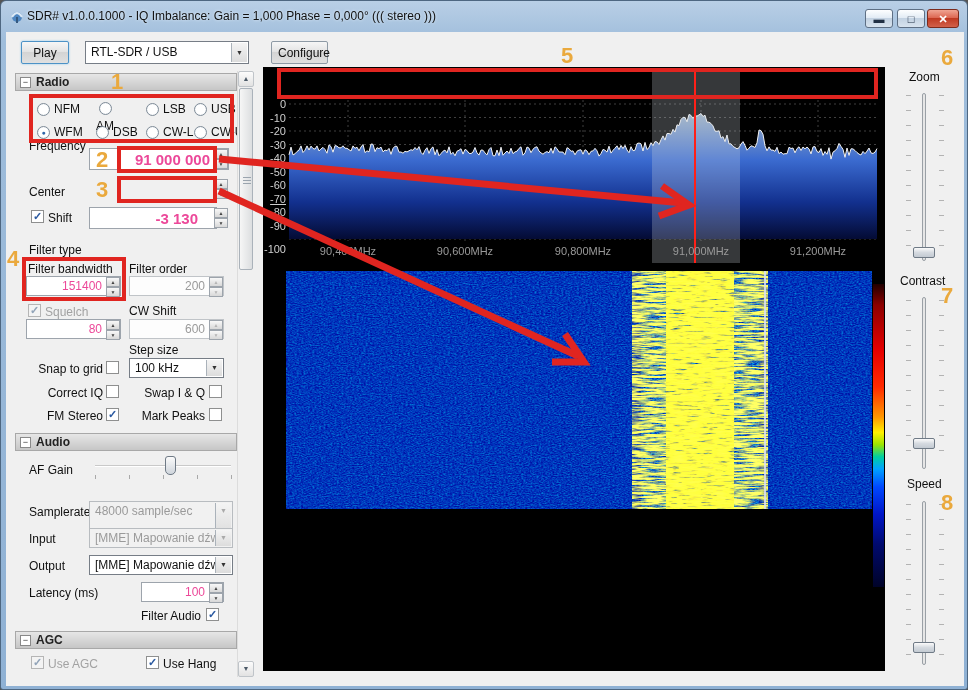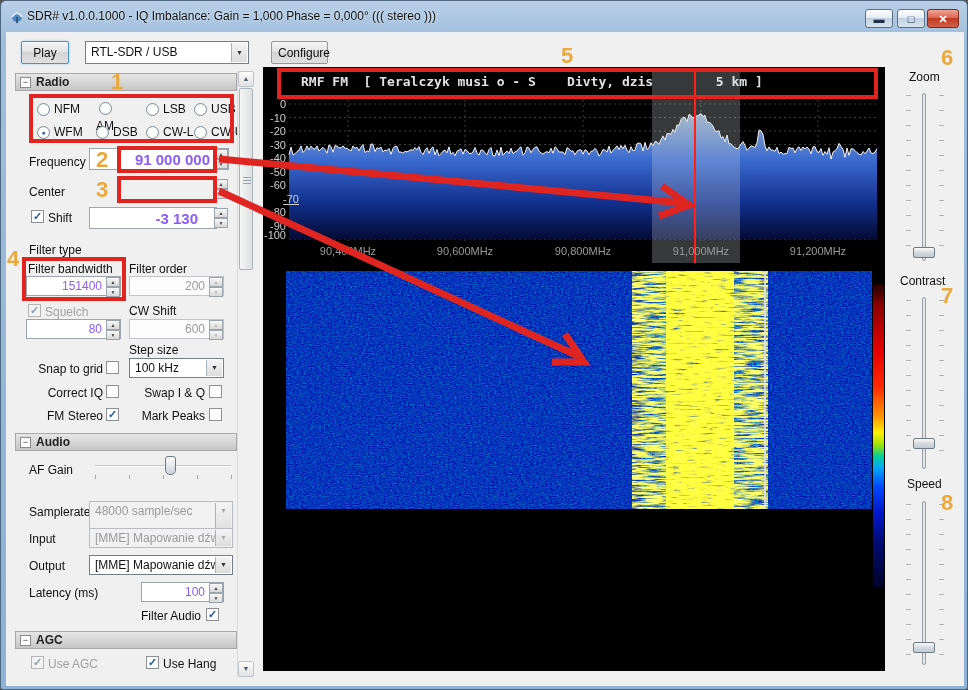--- a/index.html
+++ b/index.html
@@ -30,21 +30,21 @@
   .combo.dis .arrow{color:#aaa;}
   
   .gheader{position:absolute;left:0;width:222px;height:18px;border:1px solid #a8a8a8;
     background:linear-gradient(#e6e6e6,#c6c6c6);font-size:12px;font-weight:bold;color:#222;
     line-height:16px;padding-left:20px;}
   .gheader .collapse{position:absolute;left:4px;top:3px;width:11px;height:11px;background:#fff;
     border:1px solid #898989;font-size:9px;line-height:8px;text-align:center;color:#333;font-weight:normal;}
   .lbl{position:absolute;font-size:12px;color:#101010;white-space:nowrap;}
   .lbl.dis{color:#a2a2a2;}
   .field{position:absolute;background:#fff;border:1px solid #9da4ac;font-size:15px;font-weight:bold;
-    color:#8b5cf6;text-align:right;padding:1px 18px 0 2px;line-height:19px;}
+    color:#ec4899;text-align:right;padding:1px 18px 0 2px;line-height:19px;}
   .field.small{font-size:12px;font-weight:normal;line-height:17px;}
   .field.dis{color:#9a9a9a;background:#fdfdfd;border-color:#c0c4c8;}
   .spinbtns{position:absolute;width:14px;display:flex;flex-direction:column;}
   .spinbtns span{flex:1;border:1px solid #9da4ac;background:linear-gradient(#f8f8f8,#d8d8d8);
     font-size:5px;color:#444;text-align:center;line-height:8px;}
   .spinbtns.dis span{color:#b5b5b5;}
   .chk{position:absolute;width:13px;height:13px;background:#fff;border:1px solid #8e8f8f;
     font-size:11px;line-height:11px;text-align:center;color:#2c5aa0;font-weight:bold;}
   .chk.dis{background:#f3f3f3;color:#91a3b8;border-color:#b5b5b5;}
   .radio-circle{width:13px;height:13px;border-radius:50%;background:radial-gradient(#fff 55%,#d7dee6);
@@ -142,21 +142,21 @@
         <span class="radio-item" style="left: 131px; top: 54px;">
           <span class="radio-circle"></span>
           <span>CW-L</span>
         </span>
         <span class="radio-item" style="left: 179px; top: 54px;">
           <span class="radio-circle"></span>
           <span>CW-U</span>
         </span>
       </div>
 
-    <span class="lbl" style="left:14px;top:84px;text-align:center;">Frequency</span>
+    <span class="lbl" style="left:14px;top:68px;text-align:center;">Frequency</span>
     <div class="field" style="left:74px;top:77px;width:140px;height:22px;">91 000 000</div>
     <div class="spinbtns" style="left:199px;top:78px;height:20px;">
         <span>▲</span>
         <span>▼</span>
       </div>
 
     <span class="lbl" style="left:14px;top:114px;">Center</span>
     <div class="spinbtns" style="left:199px;top:108px;height:20px;">
         <span>▲</span>
         <span>▼</span>
@@ -270,21 +270,20 @@
     <div class="sb" style="left:222px;top:0;width:16px;height:606px;">
       <div class="arrow" style="top:0;">▲</div>
       <div class="thumb" style="top:17px;height:182px;">
         <div class="grip" style="top:88px;"></div>
       </div>
       <div class="arrow" style="top:590px;">▼</div>
     </div>
   </div>
 
   <div class="spectrum">
-    <span class="rds">RMF FM  [ Teralczyk musi o - S    Divty, dzis        5 km ]</span>
     <svg id="spec-svg" width="622" height="202" style="position:absolute;left:0;top:0;">
         <defs>
           <linearGradient id="seagrad" x1="0" y1="50" x2="0" y2="172" gradientUnits="userSpaceOnUse">
   <stop offset="0" stop-color="#93a9c2"></stop>
             <stop offset="0.35" stop-color="#3b6bd0"></stop>
   <stop offset="0.7" stop-color="#12308e"></stop>
             <stop offset="1" stop-color="#040b34"></stop>
           </linearGradient>
         </defs>
         <line x1="26" y1="37" x2="614" y2="37" stroke="#3f3f3f" stroke-dasharray="2 3"></line>
@@ -309,24 +308,24 @@
     <div class="band"></div>
     <div class="tuneline"></div>
     <div id="db-labels">
         <span class="db-lbl" style="left: 0px; top: 31px;">0</span>
         <span class="db-lbl" style="left: 0px; top: 44.5px;">-10</span>
         <span class="db-lbl" style="left: 0px; top: 58px;">-20</span>
         <span class="db-lbl" style="left: 0px; top: 71.5px;">-30</span>
         <span class="db-lbl" style="left: 0px; top: 85px;">-40</span>
         <span class="db-lbl" style="left: 0px; top: 98.5px;">-50</span>
         <span class="db-lbl" style="left: 0px; top: 112px;">-60</span>
-        <span class="db-lbl" style="left: 13px; top: 125.5px; text-decoration: underline;">-70</span>
+        <span class="db-lbl" style="left: 0px; top: 125.5px; text-decoration: underline;">-70</span>
         <span class="db-lbl" style="left: 0px; top: 139px;">-80</span>
         <span class="db-lbl" style="left: 0px; top: 152.5px;">-90</span>
-        <span class="db-lbl" style="left: 0px; top: 162px;">-100</span>
+        <span class="db-lbl" style="left: 0px; top: 176px;">-100</span>
       </div>
     <div id="fq-labels">
         <span class="fq-lbl" style="left: 40px;">90,400MHz</span>
         <span class="fq-lbl" style="left: 157px;">90,600MHz</span>
         <span class="fq-lbl" style="left: 275px;">90,800MHz</span>
         <span class="fq-lbl" style="left: 393px;">91,000MHz</span>
         <span class="fq-lbl" style="left: 510px;">91,200MHz</span>
       </div>
   </div>
 

